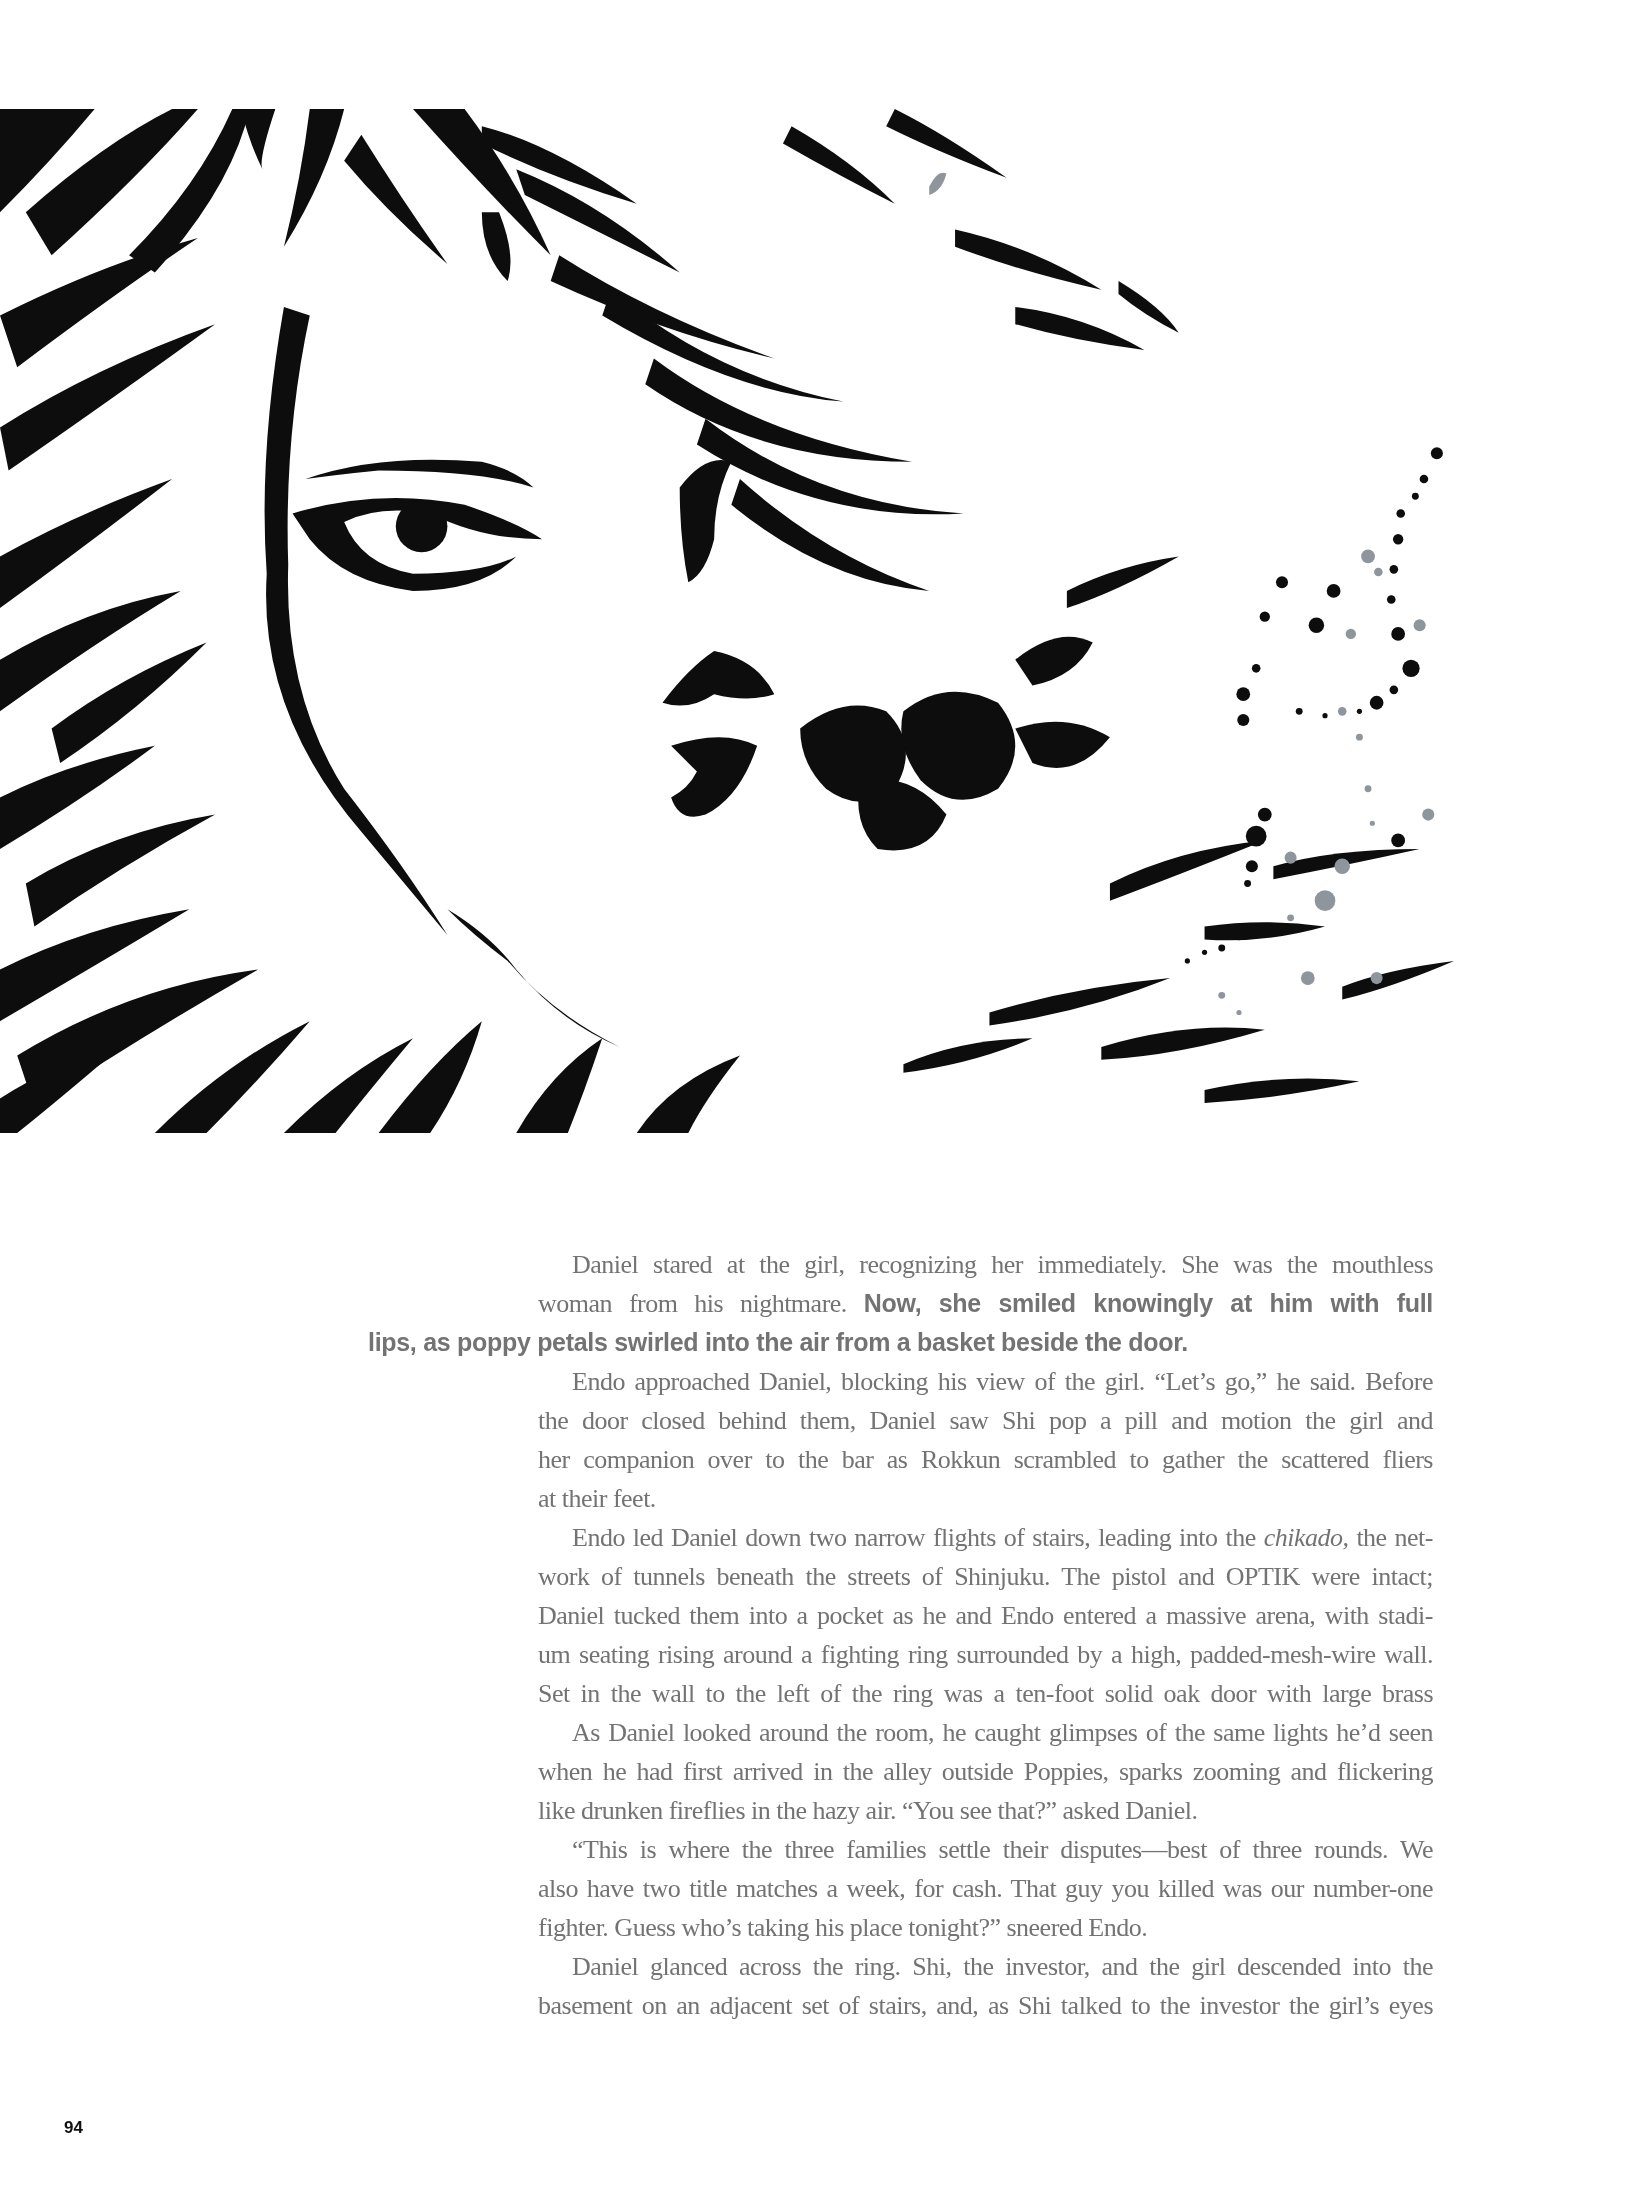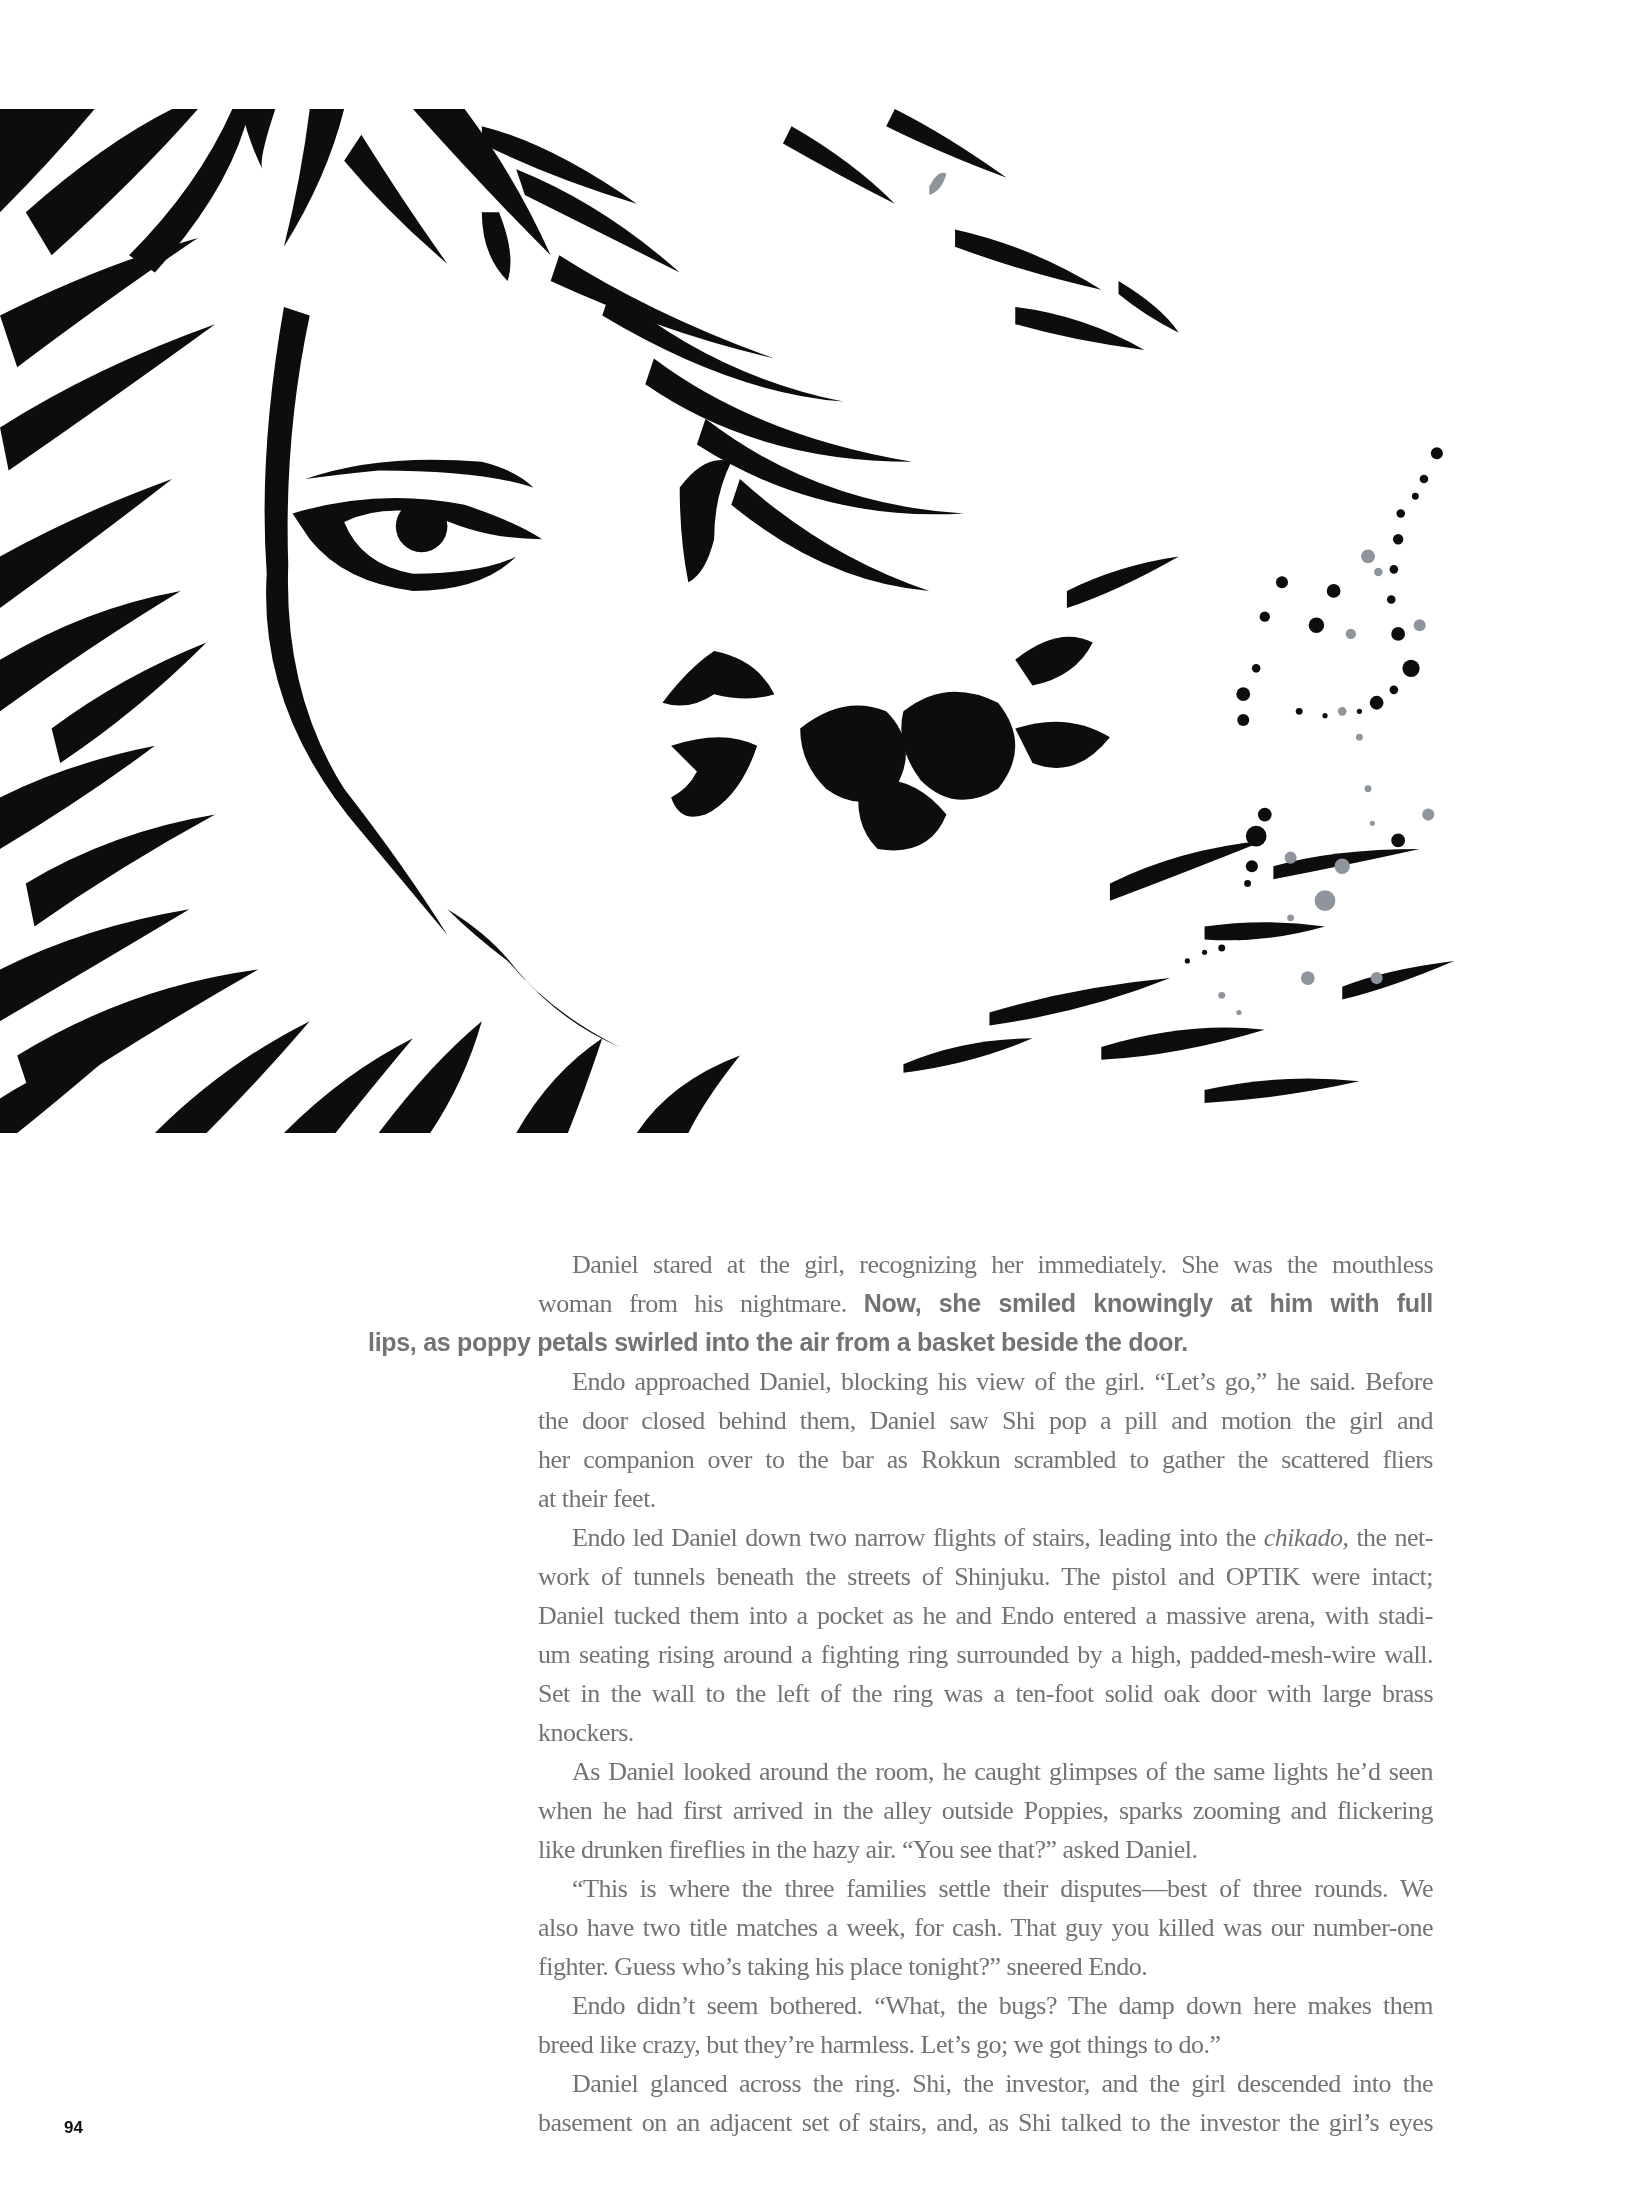--- a/index.html
+++ b/index.html
@@ -220,36 +220,31 @@
     <span class="line" style="text-indent:0">the door closed behind them, Daniel saw Shi pop a pill and motion the girl and</span>
     <span class="line" style="text-indent:0">her companion over to the bar as Rokkun scrambled to gather the scattered fliers</span>
     <span class="line last" style="text-indent:0">at their feet.</span>
   </p>
   <p>
     <span class="line"><span>Endo led Daniel down two narrow flights of stairs, leading into the</span> <em>chikado,</em> <span>the net-</span></span>
     <span class="line" style="text-indent:0">work of tunnels beneath the streets of Shinjuku. The pistol and OPTIK were intact;</span>
     <span class="line" style="text-indent:0">Daniel tucked them into a pocket as he and Endo entered a massive arena, with stadi-</span>
     <span class="line" style="text-indent:0">um seating rising around a fighting ring surrounded by a high, padded-mesh-wire wall.</span>
     <span class="line" style="text-indent:0">Set in the wall to the left of the ring was a ten-foot solid oak door with large brass</span>
-    <span class="line last" style="text-indent:0">knockers.</span>
   </p>
   <p>
     <span class="line">As Daniel looked around the room, he caught glimpses of the same lights he’d seen</span>
     <span class="line" style="text-indent:0">when he had first arrived in the alley outside Poppies, sparks zooming and flickering</span>
     <span class="line last" style="text-indent:0">like drunken fireflies in the hazy air. “You see that?” asked Daniel.</span>
   </p>
   <p>
     <span class="line">“This is where the three families settle their disputes—best of three rounds. We</span>
     <span class="line" style="text-indent:0">also have two title matches a week, for cash. That guy you killed was our number-one</span>
     <span class="line last" style="text-indent:0">fighter. Guess who’s taking his place tonight?” sneered Endo.</span>
   </p>
   <p>
-    <span class="line">Endo didn’t seem bothered. “What, the bugs? The damp down here makes them</span>
-    <span class="line last" style="text-indent:0">breed like crazy, but they’re harmless. Let’s go; we got things to do.”</span>
-  </p>
-  <p>
     <span class="line">Daniel glanced across the ring. Shi, the investor, and the girl descended into the</span>
     <span class="line" style="text-indent:0">basement on an adjacent set of stairs, and, as Shi talked to the investor the girl’s eyes</span>
   </p>
 </div>
 
 <div class="page-number">94</div>
 
 
 </body></html>

